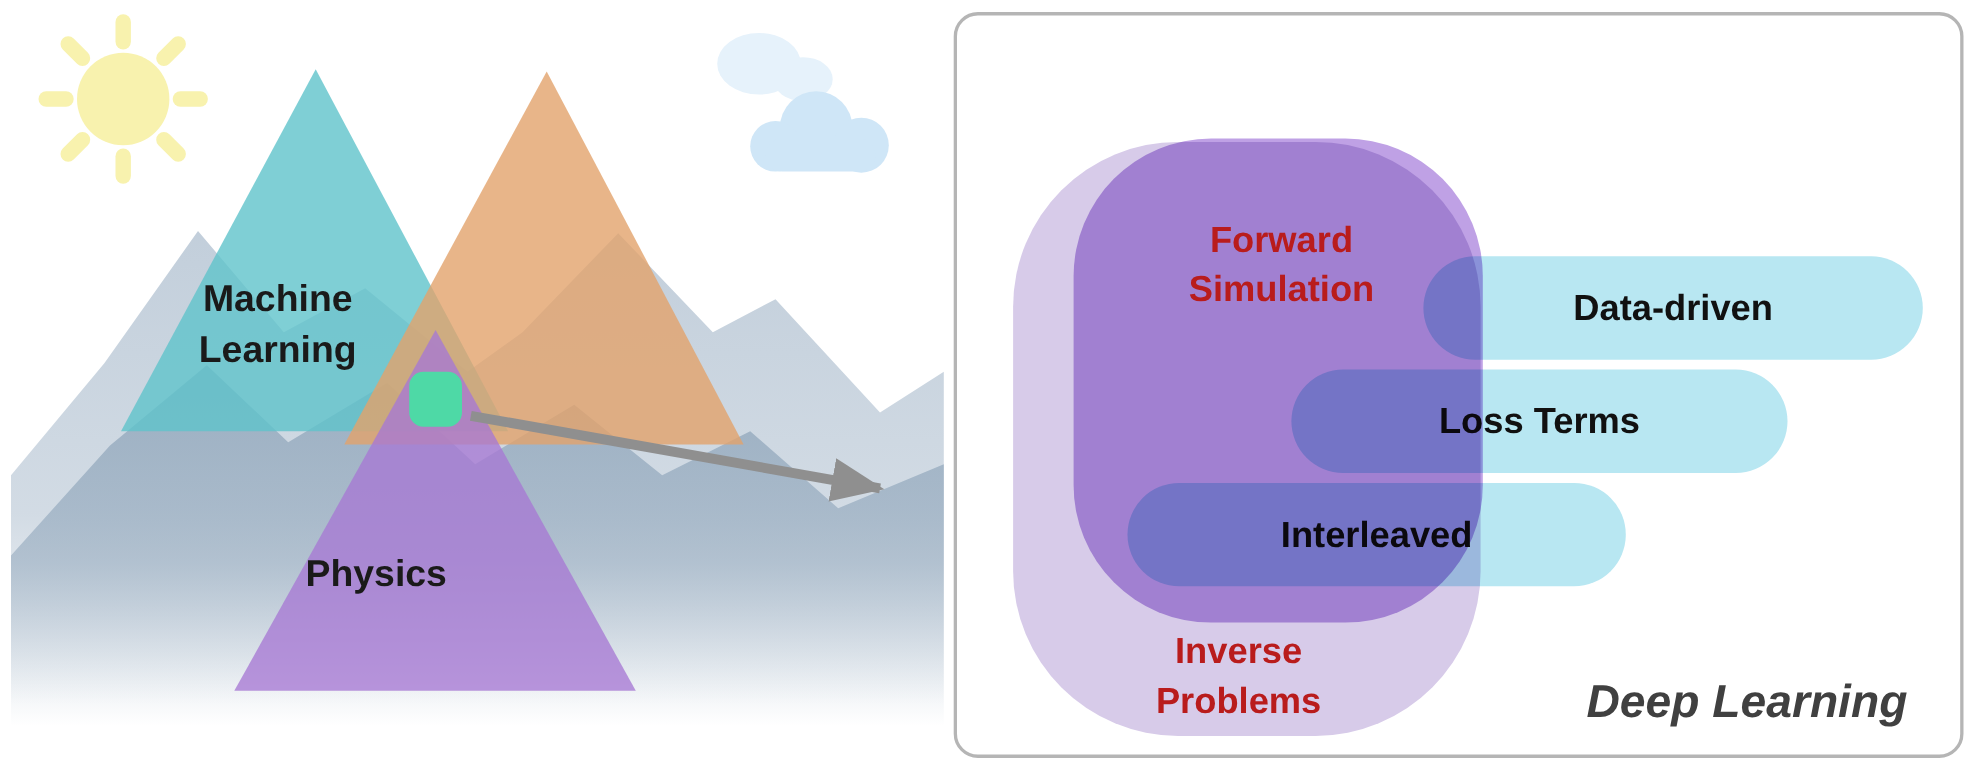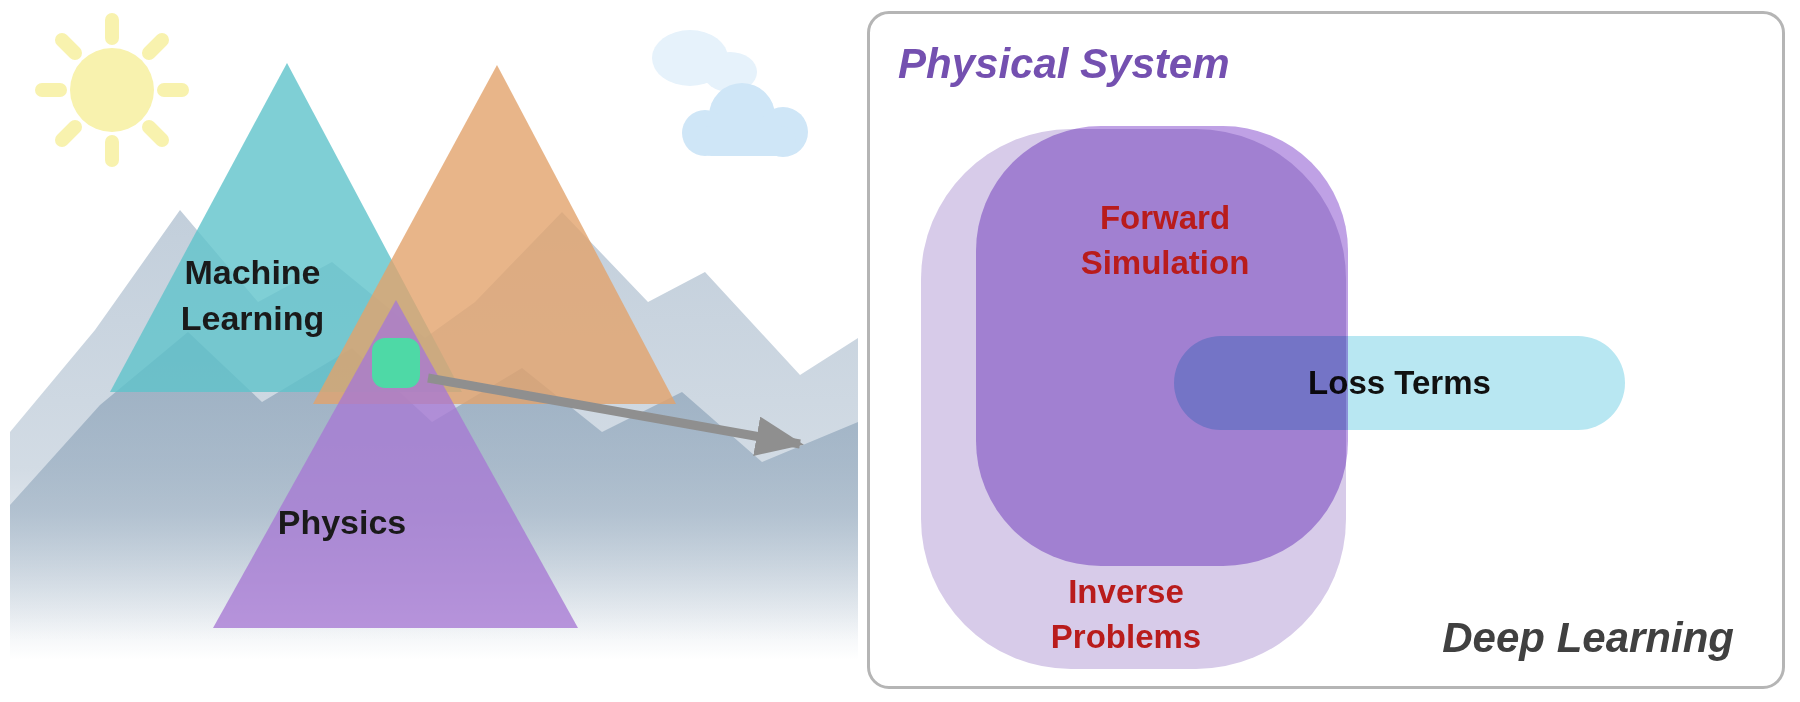--- a/index.html
+++ b/index.html
@@ -153,27 +153,32 @@
 
     <line x1="428" y1="378" x2="800" y2="444" stroke="#8f8f8f" stroke-width="9" marker-end="url(#ah)"></line>
   </svg>
 
   <div class="lbl" style="left:110px; top:250px; width:285px;">Machine
 Learning</div>
   <div class="lbl" style="left:232px; top:500px; width:220px;">Physics</div>
 
   <div class="panel">
 
-    <div class="panel-title">Physical System</div>
 
     <div class="blob blob-outer"></div>
     <div class="blob blob-inner"></div>
 
+    <div class="pill pill-1">
+      <span>Data-driven</span>
+    </div>
     <div class="pill pill-2">
       <span>Loss Terms</span>
+    </div>
+    <div class="pill pill-3">
+      <span>Interleaved</span>
     </div>
 
     <div class="blob-lbl fs-lbl">Forward
 Simulation</div>
     <div class="blob-lbl ip-lbl">Inverse
 Problems</div>
 
     <div class="panel-footer">Deep Learning</div>
   </div>
 

